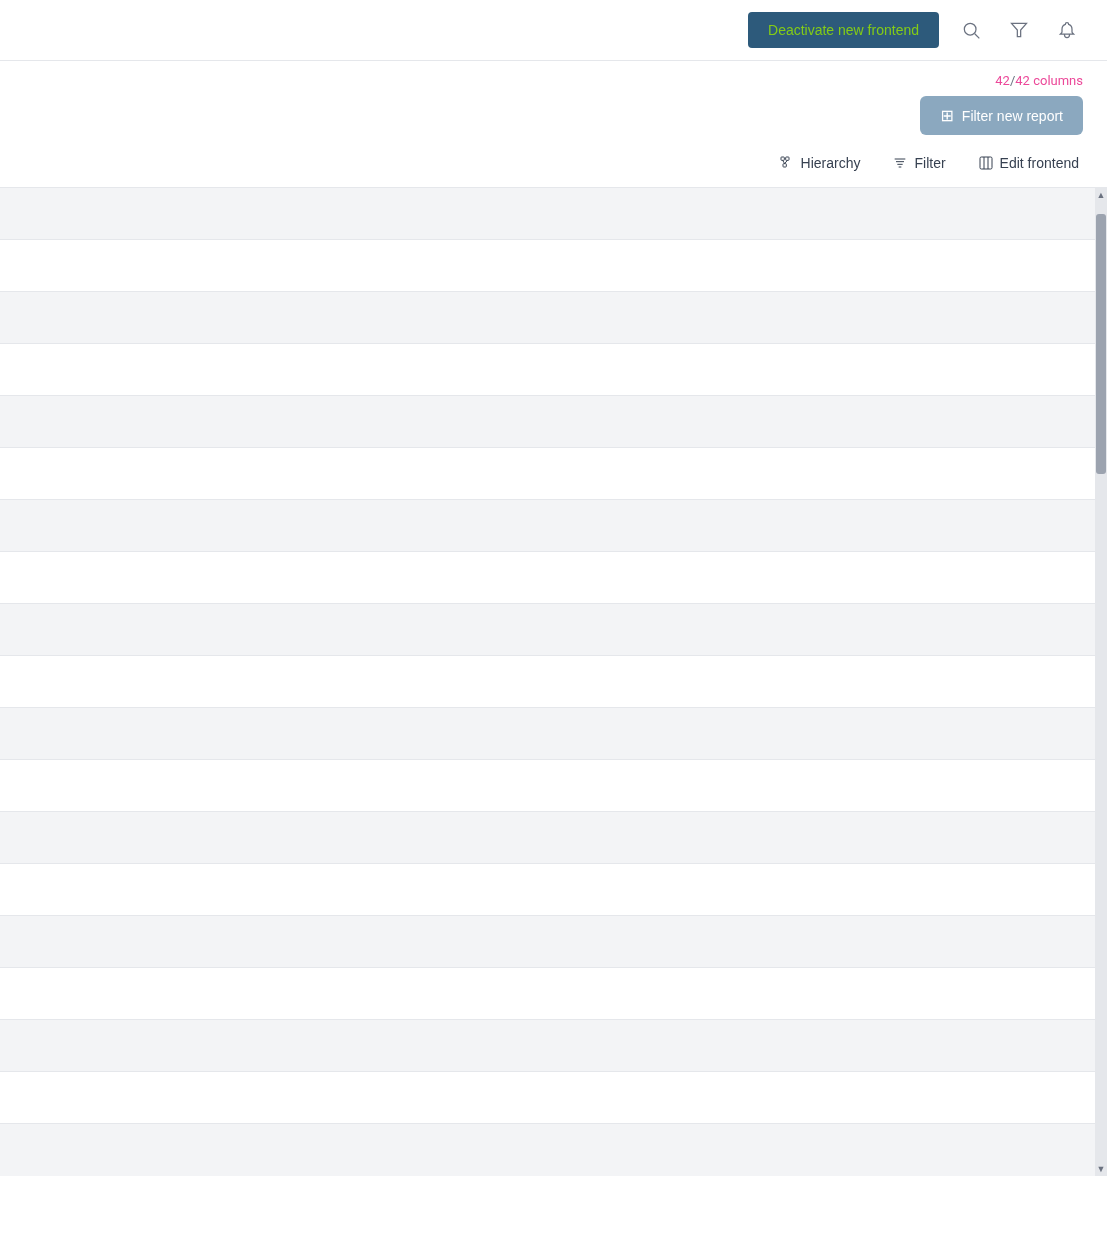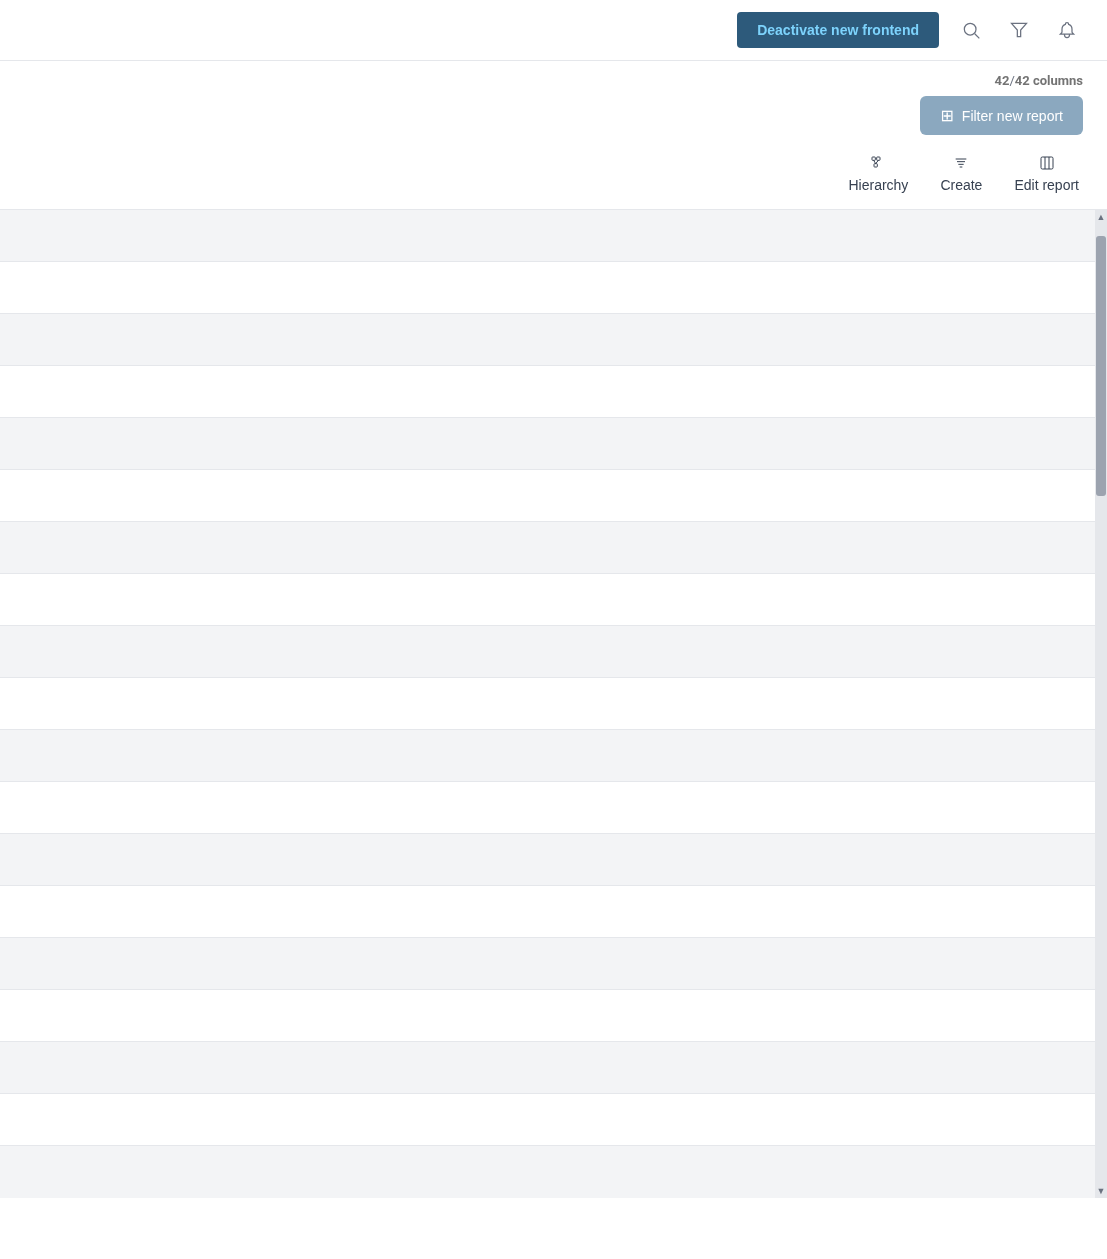--- a/index.html
+++ b/index.html
@@ -20,26 +20,26 @@
       display: flex;
       align-items: center;
       justify-content: flex-end;
       padding: 12px 24px;
       gap: 16px;
       border-bottom: 1px solid #e5e7eb;
     }
 
     .deactivate-btn {
       background-color: #2d5a7b;
-      color: #7dd3fc;
+      color: #84cc16;
       border: none;
       border-radius: 4px;
       padding: 10px 20px;
       font-size: 14px;
-      font-weight: 700;
+      font-weight: 400;
       cursor: pointer;
       white-space: nowrap;
     }
 
     .icon-btn {
       background: none;
       border: none;
       cursor: pointer;
       color: #6b7280;
       display: flex;
@@ -64,22 +64,22 @@
       padding: 12px 24px 0 24px;
     }
 
     .elements-count {
       font-size: 13px;
       color: #6b7280;
       margin-bottom: 8px;
     }
 
     .elements-count span {
-      color: #737373;
-      font-weight: 700;
+      color: #ec4899;
+      font-weight: 400;
     }
 
     .create-report-btn {
       background-color: #8ba8bf;
       color: #ffffff;
       border: none;
       border-radius: 6px;
       padding: 10px 20px;
       font-size: 14px;
       font-weight: 500;
@@ -107,21 +107,20 @@
       display: flex;
       align-items: center;
       gap: 6px;
       cursor: pointer;
       color: #374151;
       font-size: 14px;
       font-weight: 400;
       background: none;
       border: none;
       padding: 4px;
-      flex-direction: column;
     }
 
     .filter-action svg {
       width: 16px;
       height: 16px;
       stroke: #374151;
       fill: none;
       stroke-width: 1.5;
     }
 
@@ -212,30 +211,30 @@
     <span>Hierarchy</span>
   </button>
 
   <button class="filter-action">
     <svg viewBox="0 0 24 24" width="16" height="16" stroke="#374151" fill="none" stroke-width="1.5">
       <line x1="4" y1="6" x2="20" y2="6"></line>
       <line x1="6" y1="10" x2="18" y2="10"></line>
       <line x1="8" y1="14" x2="16" y2="14"></line>
       <line x1="10" y1="18" x2="14" y2="18"></line>
     </svg>
-    <span>Create</span>
+    <span>Filter</span>
   </button>
 
   <button class="filter-action">
     <svg viewBox="0 0 24 24" width="16" height="16" stroke="#374151" fill="none" stroke-width="1.5">
       <rect x="3" y="3" width="18" height="18" rx="2"></rect>
       <line x1="9" y1="3" x2="9" y2="21"></line>
       <line x1="15" y1="3" x2="15" y2="21"></line>
     </svg>
-    <span>Edit report</span>
+    <span>Edit frontend</span>
   </button>
 </div>
 
 <div class="content-area">
   <div class="main-content">
 
     <div class="row-item" style="background:#f3f4f6; height:52px;"></div>
 
     <div class="row-item" style="background:#ffffff; height:52px;"></div>
     <div class="row-item" style="background:#f3f4f6; height:52px;"></div>

